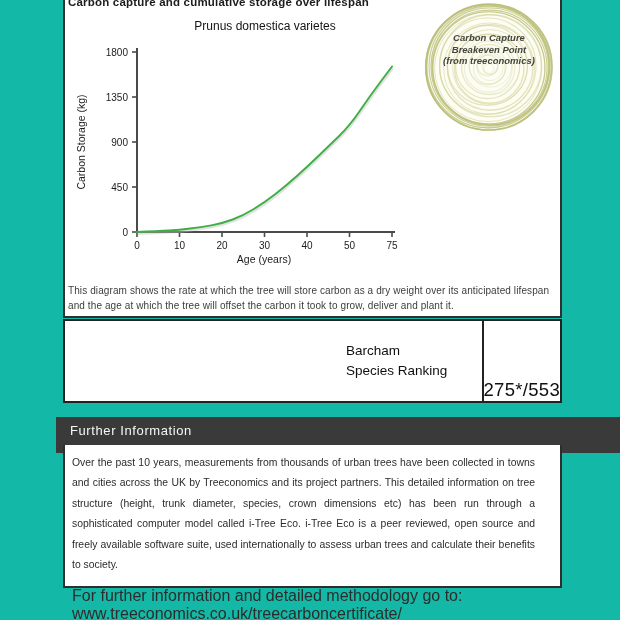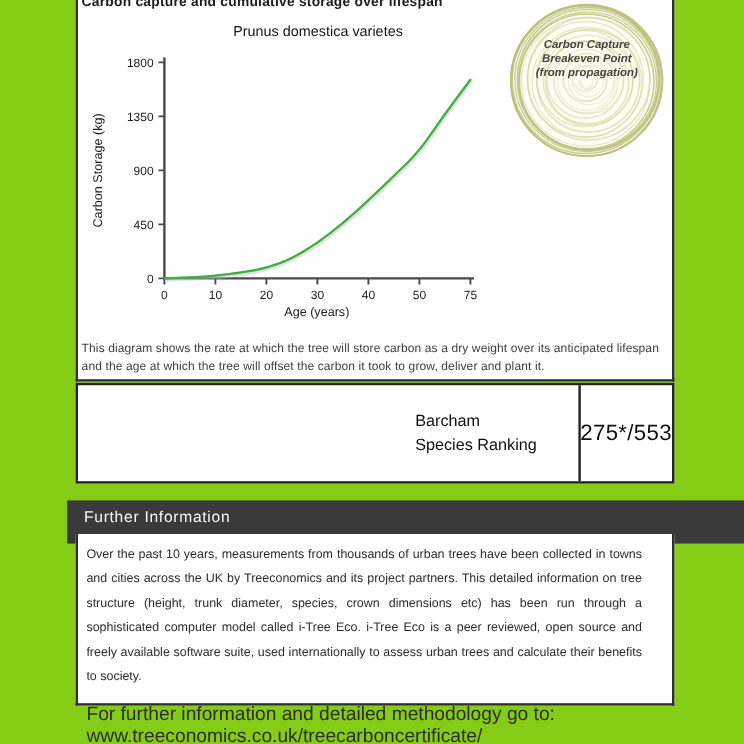--- a/index.html
+++ b/index.html
@@ -1,16 +1,16 @@
 <!DOCTYPE html>
 <html><head>
 <meta charset="utf-8">
 <style>
   html,body{margin:0;padding:0;background:#fff;}
-  .page{position:relative;width:620px;height:620px;background:#84cc16;overflow:hidden;
+  .page{position:relative;width:620px;height:620px;background:#14b8a6;overflow:hidden;
         font-family:"Liberation Sans","DejaVu Sans",sans-serif;color:#2d2d2d;}
 
   
   .chart-section{position:absolute;left:63px;top:-6px;width:495px;height:322px;
     border-left:2px solid #2f2f2f;border-right:2px solid #2f2f2f;border-bottom:2px solid #2f2f2f;
     background:#fff;}
   .section-title{position:absolute;left:68px;top:-4px;font-size:11.5px;font-weight:bold;
     color:#1c1c1c;letter-spacing:.2px;white-space:nowrap;}
   .chart-svg{position:absolute;left:63px;top:0;width:500px;height:282px;}
 
@@ -25,21 +25,21 @@
   
   .chart-description{position:absolute;left:68px;top:284px;width:489px;
     font-size:10px;line-height:14.5px;color:#3d3d3d;letter-spacing:.1px;}
 
   
   .ranking-section{position:absolute;left:63px;top:319px;width:499px;height:84px;
     border:2px solid #222;box-sizing:border-box;display:flex;background:#fff;}
   .ranking-left{position:relative;width:413px;border-right:2px solid #222;padding-left:16px;}
   .ranking-names{position:absolute;left:281px;top:20px;font-size:13.5px;line-height:20px;color:#0f0f0f;}
   .ranking-note{position:absolute;right:6px;bottom:5px;font-size:8.6px;color:#2e2e2e;white-space:nowrap;}
-  .ranking-right{flex:1;display:flex;align-items:center;justify-content:center;}
+  .ranking-right{flex:1;display:flex;align-items:flex-end;justify-content:center;}
   .ranking-value{font-size:18.5px;color:#0f0f0f;letter-spacing:.3px;}
 
   
   .fi-bar{position:absolute;left:56px;top:417px;width:606px;height:36px;background:#3a3a3a;}
   .fi-title{position:absolute;left:14px;top:6px;font-size:13px;color:#f7f7f7;letter-spacing:.6px;}
   .fi-body{position:absolute;left:63px;top:445px;width:499px;height:143px;box-sizing:border-box;
     border-left:2px solid #2e2e2e;border-right:2px solid #2e2e2e;border-bottom:2px solid #2e2e2e;
     background:#fff;padding:8px 25px 0 7px;}
   .fi-paragraph{font-size:10.4px;line-height:20.4px;text-align:justify;color:#2c2c2c;}
   .fi-link{margin-top:12px;font-size:16px;color:#2c2c2c;}
@@ -114,21 +114,21 @@
         <circle cx="66.67317678784632" cy="66.43224184469452" r="57.35" fill="none" stroke="#b9bd75" stroke-width="1.1" opacity="0.75"></circle>
         <circle cx="66.72743794146055" cy="65.66708253076229" r="58.7" fill="none" stroke="#b9bd75" stroke-width="1.1" opacity="0.75"></circle>
         <circle cx="66.1128960064479" cy="65.20800600271964" r="60.05" fill="none" stroke="#b9bd75" stroke-width="1.1" opacity="0.75"></circle>
         <circle cx="65.39455800375366" cy="65.47708510330911" r="61.4" fill="none" stroke="#b9bd75" stroke-width="1.1" opacity="0.75"></circle>
         <circle cx="65.23286058026949" cy="66.22692974837058" r="62.75" fill="none" stroke="#b9bd75" stroke-width="1.1" opacity="0.75"></circle>
         <circle cx="66" cy="66" r="63" fill="none" stroke="#b9bd75" stroke-width="1.7" opacity="0.9"></circle>
       </svg>
     <div class="badge-text">
       <div>Carbon Capture</div>
       <div>Breakeven Point</div>
-      <div>(from propagation)</div>
+      <div>(from treeconomics)</div>
     </div>
   </div>
 
   <div class="chart-description">This diagram shows the rate at which the tree will store carbon as a dry weight over its anticipated lifespan and the age at which the tree will offset the carbon it took to grow, deliver and plant it.</div>
 
   <div class="ranking-section">
     <div class="ranking-left">
       <div class="ranking-names">
         <div>Barcham</div>
         <div>Species Ranking</div>

